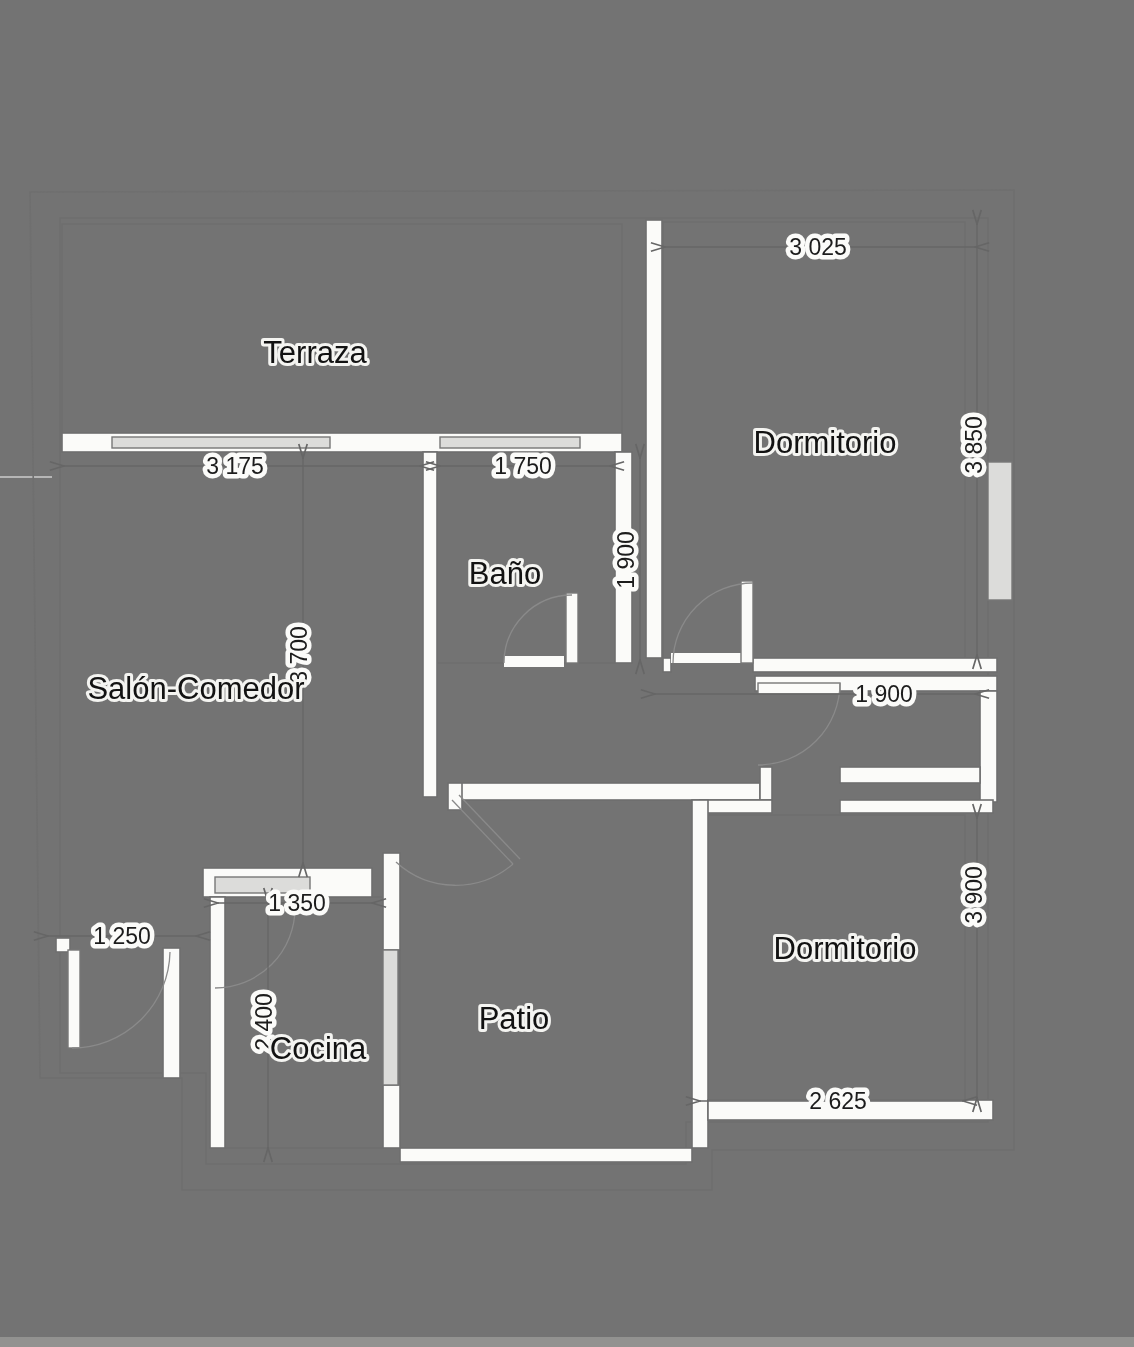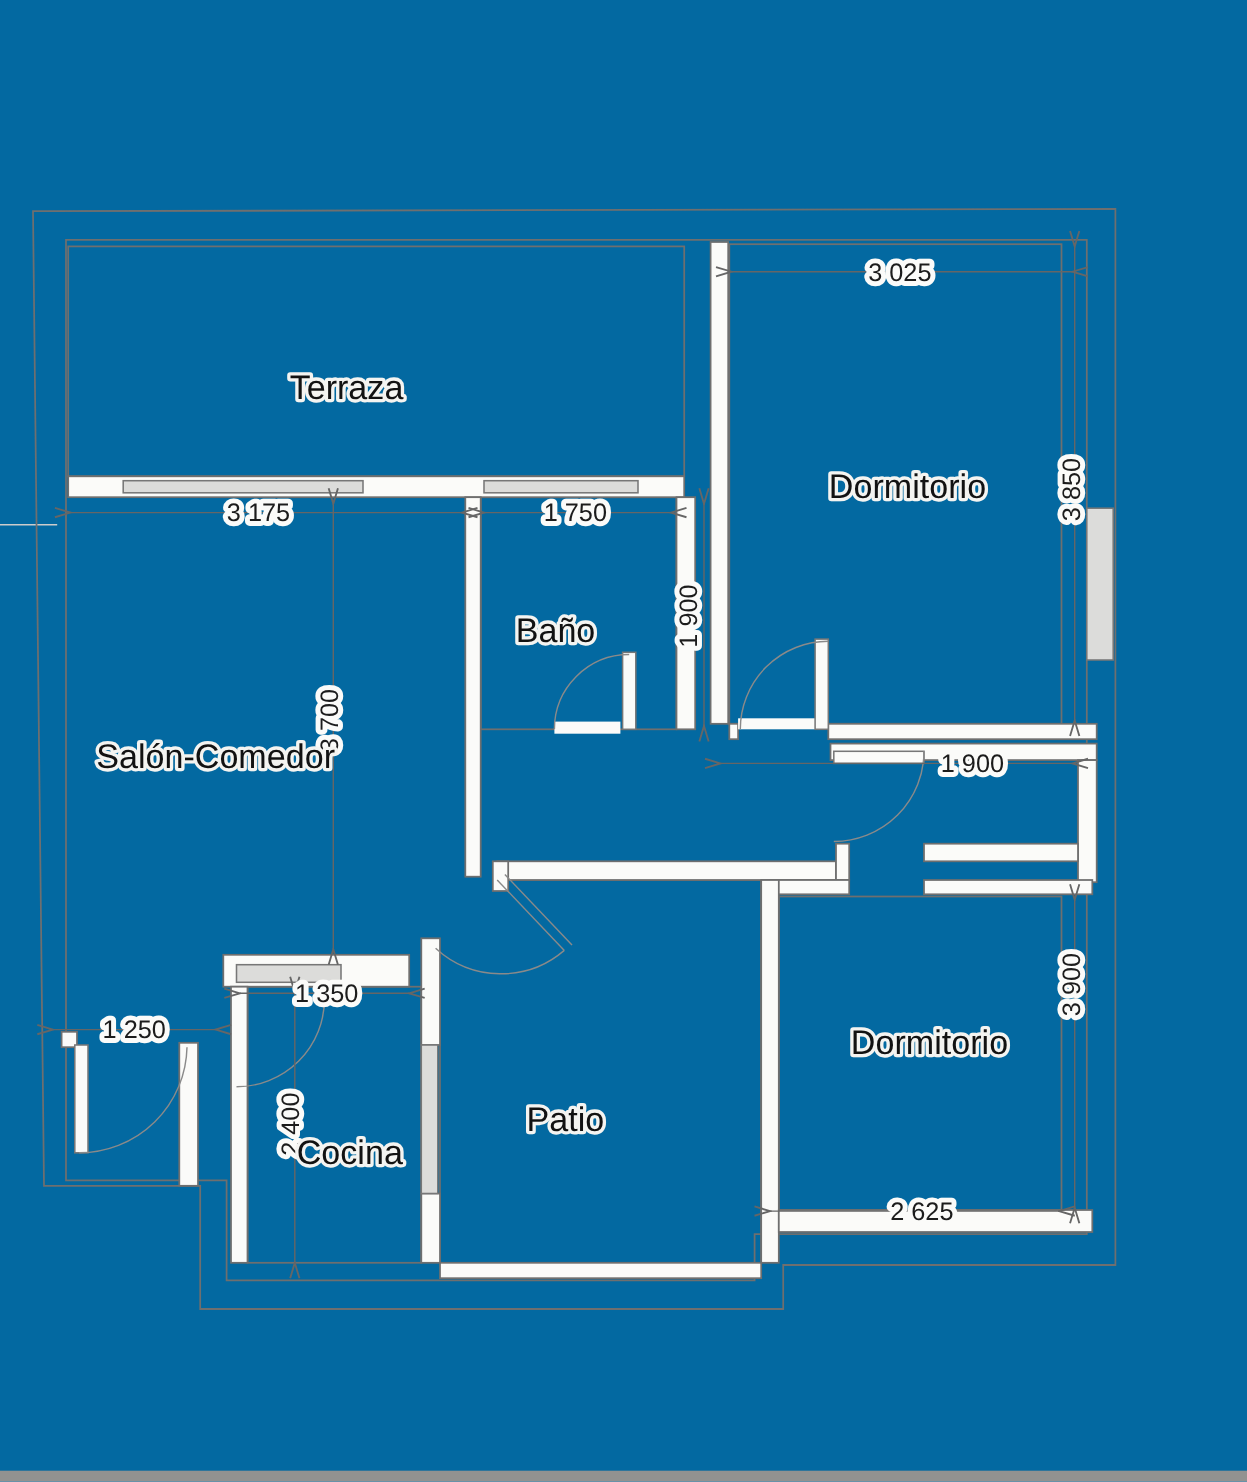--- a/index.html
+++ b/index.html
@@ -1,17 +1,17 @@
 <!DOCTYPE html>
 <html><head>
 <meta charset="utf-8">
 <style>
   html,body{margin:0;padding:0;}
   body{background:#e9e9e7;font-family:"Liberation Sans","DejaVu Sans",sans-serif;}
-  .stage{position:relative;width:1134px;height:1347px;background:#0369a1;overflow:hidden;margin:0 auto;}
+  .stage{position:relative;width:1134px;height:1347px;background:#737373;overflow:hidden;margin:0 auto;}
   svg{display:block}
   .room-label{font-size:31px;fill:#121212;text-anchor:middle;dominant-baseline:central;
     paint-order:stroke;stroke:#f4f4f1;stroke-width:6px;stroke-linejoin:round;}
   .dim-label{font-size:23px;fill:#1c1c1c;text-anchor:middle;dominant-baseline:central;
     paint-order:stroke;stroke:#fbfbf9;stroke-width:9px;stroke-linejoin:round;}
   .wall{fill:none;stroke:#6f6f6f;stroke-width:1.6px;}
   .wallf{fill:#fbfbf9;stroke:#6f6f6f;stroke-width:1.6px;}
   .erase{fill:#fbfbf9;stroke:none;}
   .win{fill:#dcdcda;stroke:#777777;stroke-width:1.4px;}
   .leaf{fill:#fbfbf9;stroke:#777777;stroke-width:1.4px;}

